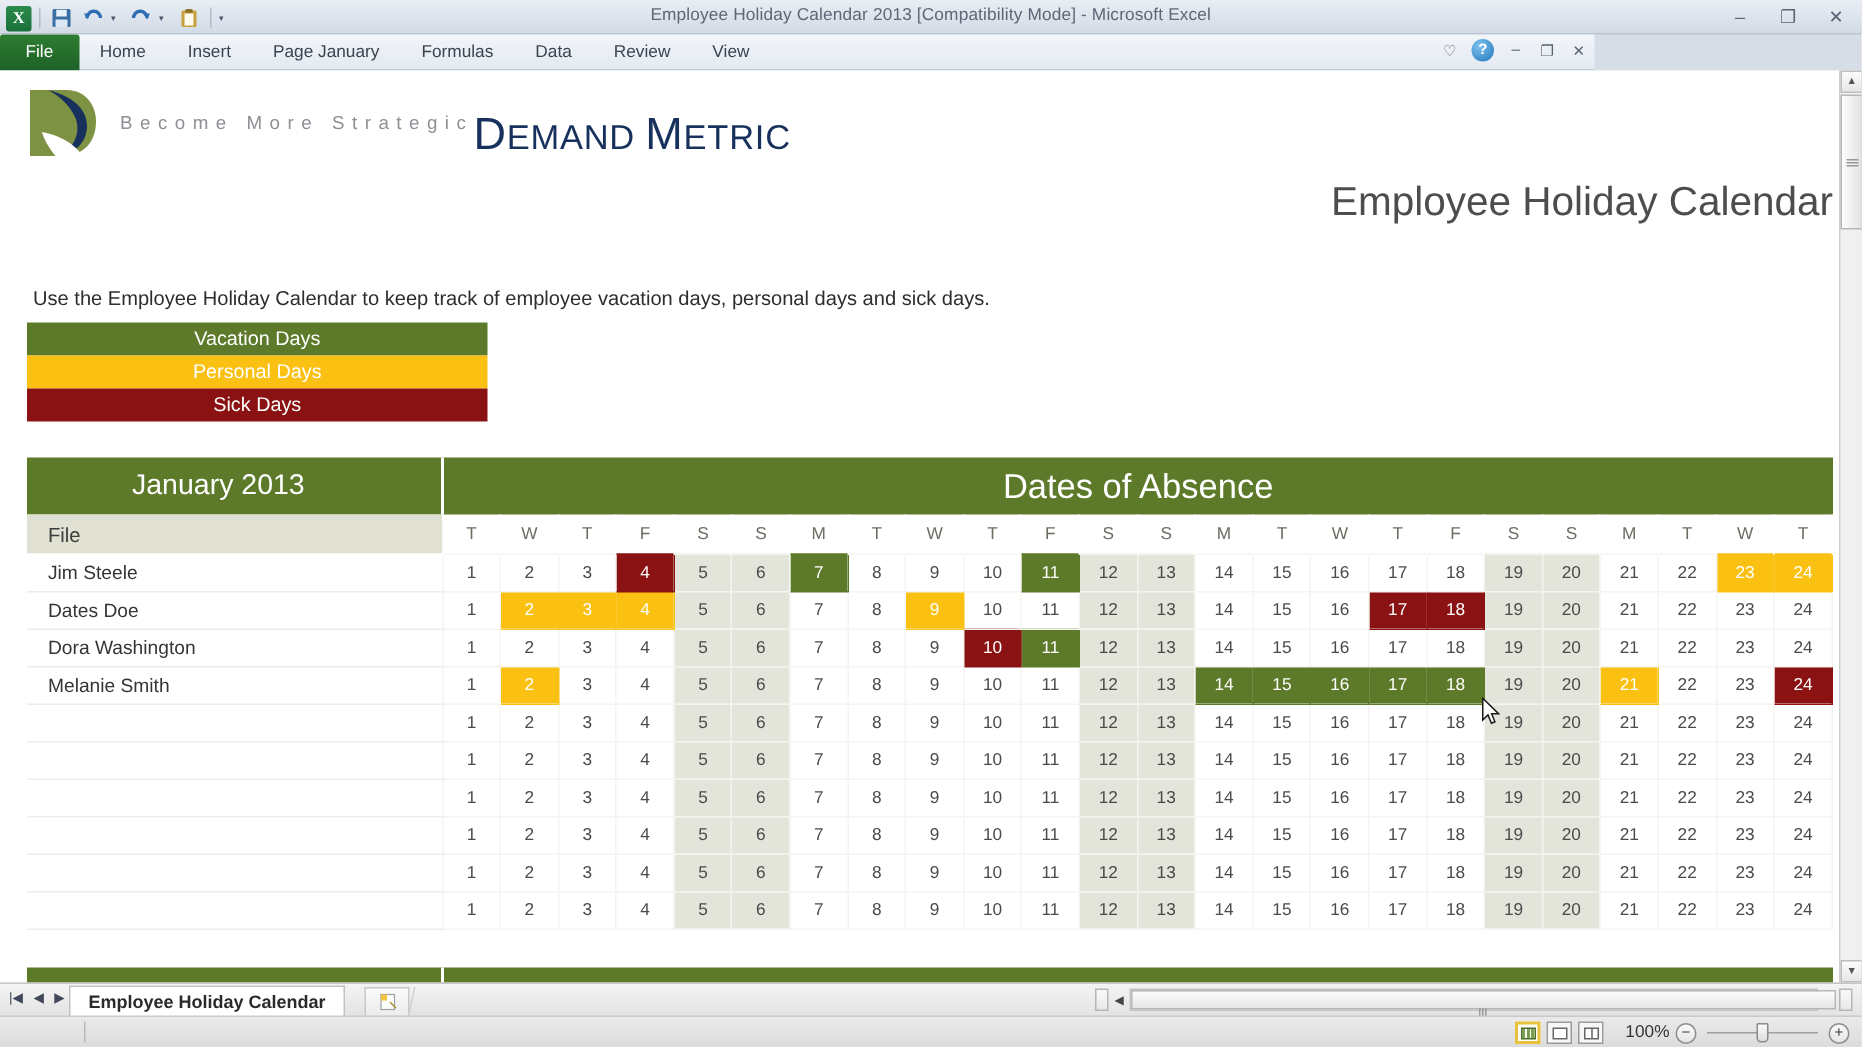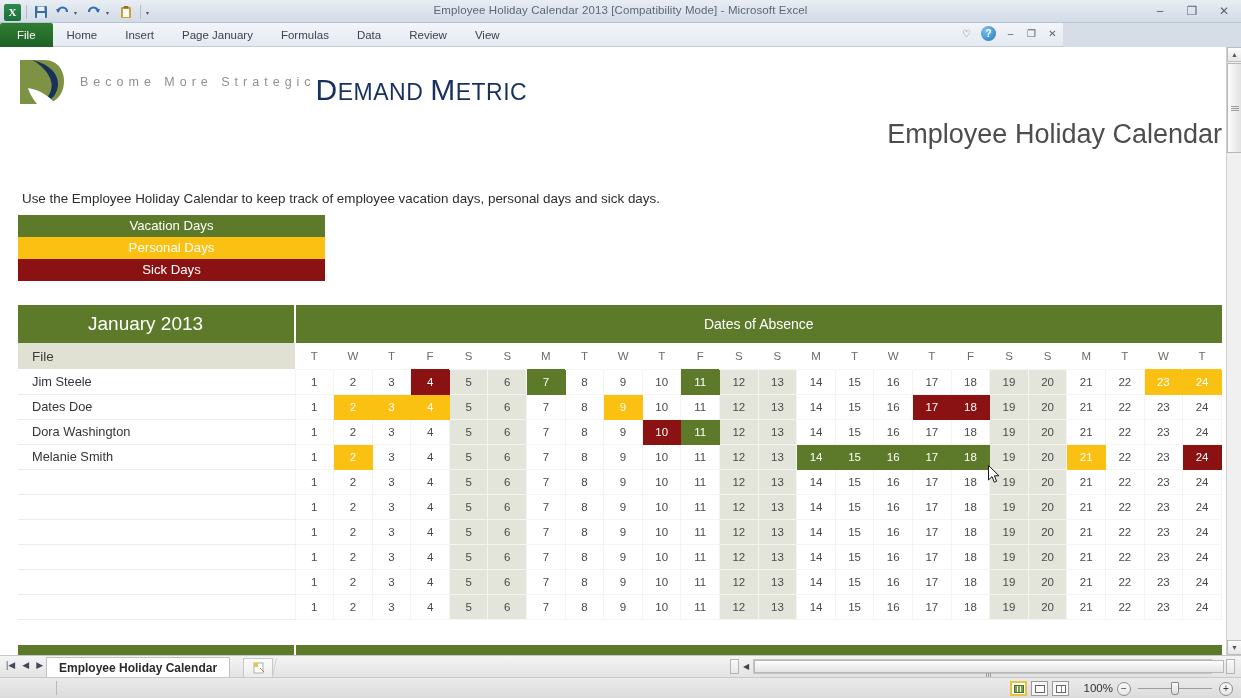--- a/index.html
+++ b/index.html
@@ -108,21 +108,21 @@
   .cal.jan { top: 258px; }
   .cal.feb { top: 598px; }
   .cal table { border-collapse: collapse; width: 1204px; table-layout: fixed; }
   .mon-title {
     height: 38px; font-size: 19px; color: #fff;
     padding-left: 70px; text-align: left;
     font-family: "Liberation Sans", sans-serif; font-weight: normal;
     border-right: 2px solid #fff;
   }
   .doa {
-    height: 38px; font-size: 14px; color: #fff; text-align: center;
+    height: 38px; font-size: 23px; color: #fff; text-align: center;
     font-family: "Liberation Sans", sans-serif; font-weight: normal;
   }
   .hdr-name {
     height: 26px; font-size: 13.5px; color: #3d3d3d; text-align: left;
     padding-left: 14px; font-weight: normal;
   }
   .hdr-day {
     height: 26px; font-size: 11.5px; color: #6c6c63; text-align: center;
     font-weight: normal; border-left: 1px solid #fff; border-right: 1px solid #fff;
   }

